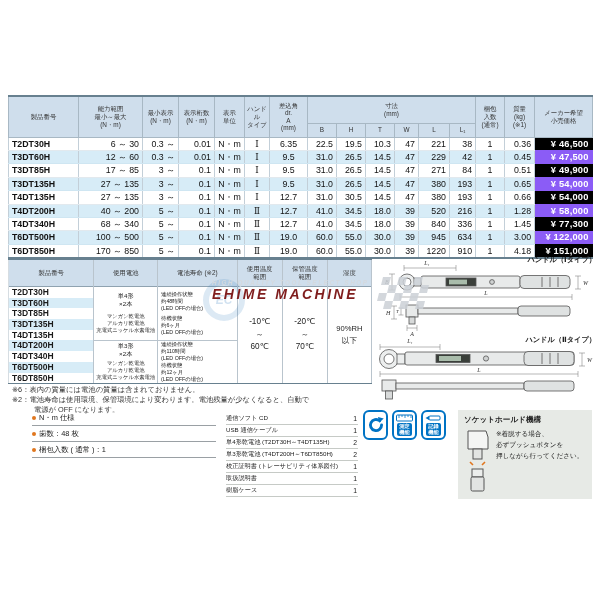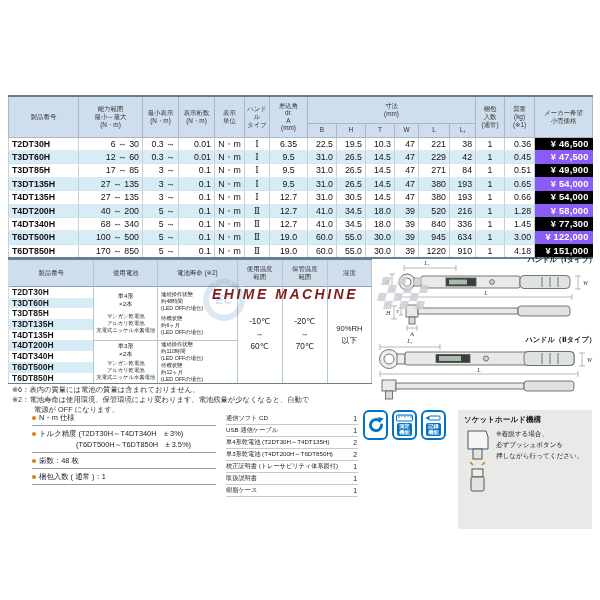--- a/index.html
+++ b/index.html
@@ -70,21 +70,21 @@
   
   .icons{position:absolute;left:363px;top:410px;display:flex;gap:4px;}
   .tile{width:25px;height:30px;border:2.5px solid #0073c4;border-radius:6px;background:#fff;
         box-sizing:border-box;display:flex;flex-direction:column;align-items:center;
         justify-content:center;overflow:hidden;}
   .tile .glyphtop{height:9px;display:flex;align-items:center;justify-content:center;}
   .tile .jp{background:#0073c4;color:#fff;border-radius:2px;font-size:5.2px;line-height:1.15;
             font-weight:bold;padding:1px 2px;text-align:center;white-space:pre-line;}
 
   
-  .socket{position:absolute;left:458px;top:410px;width:134px;height:119px;background:#e7eae6;
+  .socket{position:absolute;left:458px;top:410px;width:134px;height:89px;background:#e7eae6;
           box-sizing:border-box;padding:5px 6px;}
   .socket .ttl{font-size:7.6px;font-weight:bold;color:#222;}
   .socket .body{display:flex;margin-top:4px;gap:4px;}
   .socket .note{font-size:6.6px;line-height:1.65;white-space:pre-line;color:#222;padding:0;text-indent:0;}
 
   
   .diagrams{position:absolute;left:374px;top:252px;width:226px;height:152px;}
 
   
   .wm{position:absolute;left:212px;top:279px;pointer-events:none;}
@@ -411,27 +411,20 @@
   <div class="features">
       <div class="feat">
         <div class="featline">
           <span class="bullet"></span>
           <span>N・m 仕様</span>
         </div>
       </div>
       <div class="feat">
         <div class="featline">
           <span class="bullet"></span>
-          <span>トルク精度 (T2DT30H～T4DT340H　± 3%)</span>
-        </div>
-        <div class="featline2">(T6DT500H～T6DT850H　± 3.5%)</div>
-      </div>
-      <div class="feat">
-        <div class="featline">
-          <span class="bullet"></span>
           <span>歯数：48 枚</span>
         </div>
       </div>
       <div class="feat">
         <div class="featline">
           <span class="bullet"></span>
           <span>梱包入数 ( 通常 )：1</span>
         </div>
       </div>
     </div>

